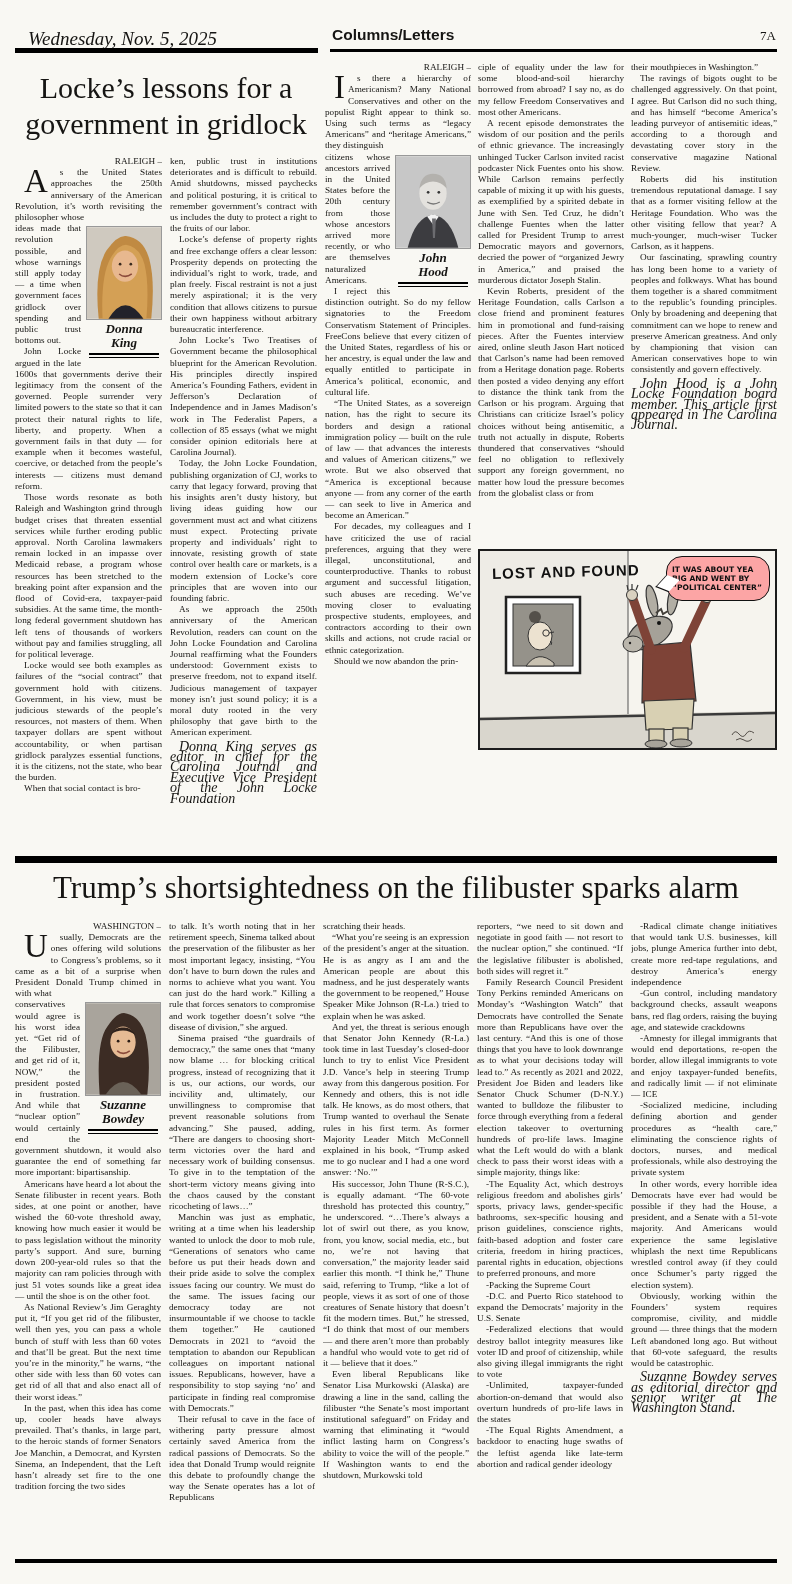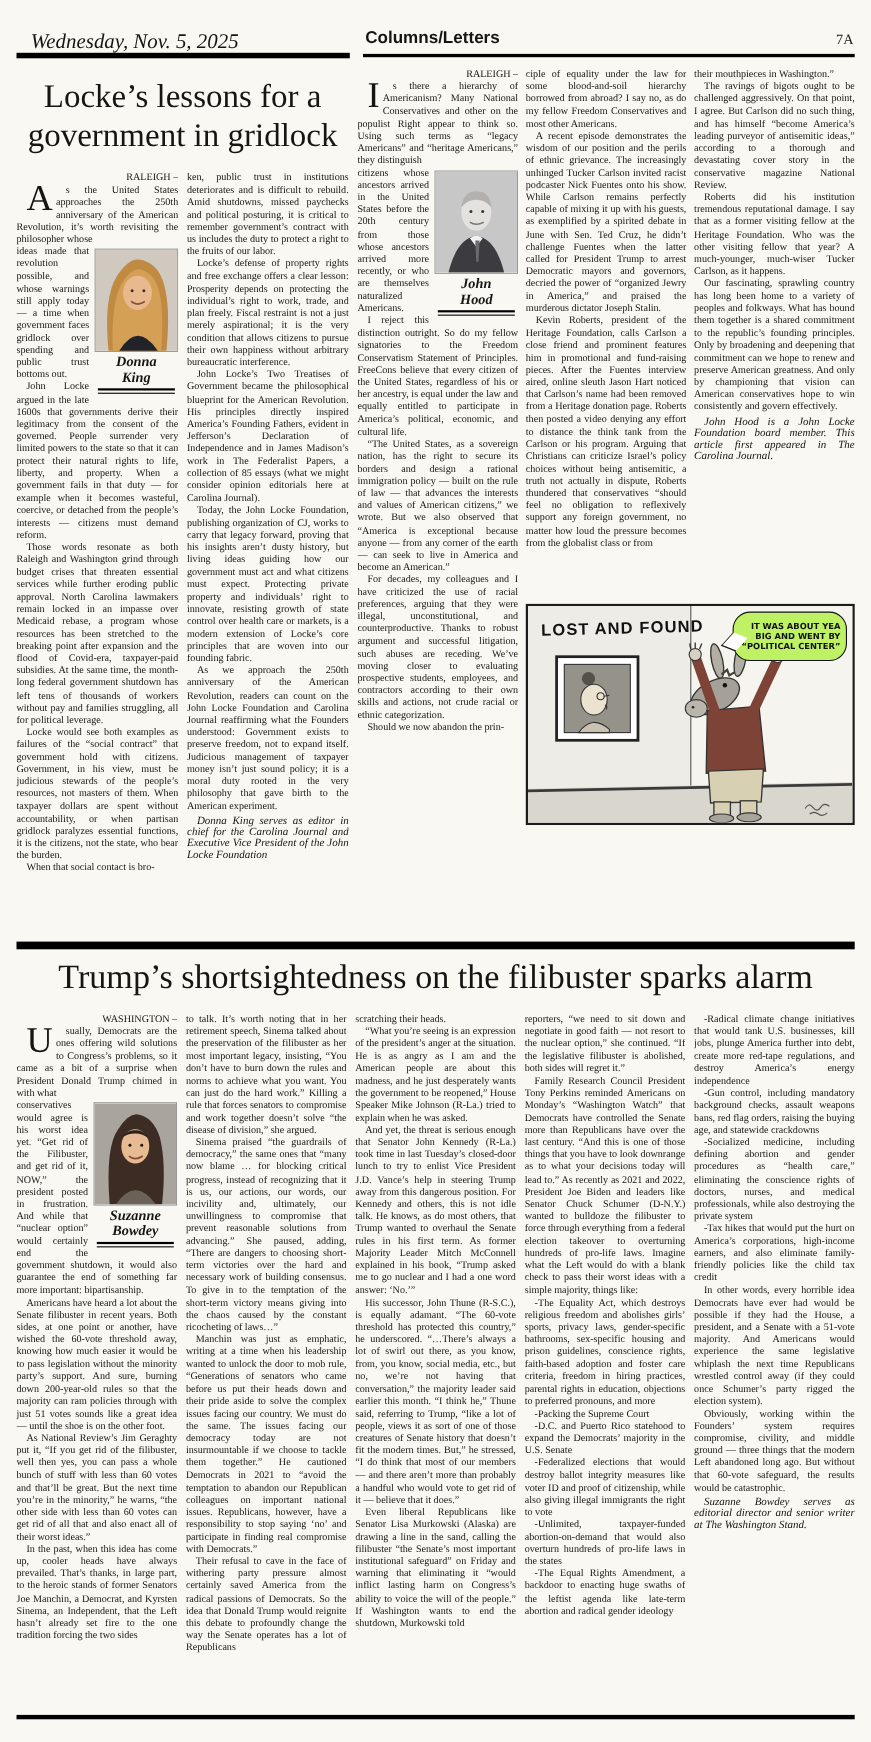--- a/index.html
+++ b/index.html
@@ -22,37 +22,37 @@
   .hood-body{display:flex;gap:7px;}
   .col{text-align:justify;font-size:9.2px;line-height:11.2px;overflow:hidden;
        -webkit-hyphens:auto;hyphens:auto;}
   .top-col{width:147px;height:688px;}
   .hood-col{width:146px;height:688px;}
   .hood-right{width:299px;}
   .hood-right-cols{display:flex;gap:7px;height:483px;overflow:hidden;}
   .hood-right-cols .col{width:146px;height:483px;}
   .para{margin:0;text-indent:9px;}
   .para.noindent{text-indent:0;}
-  .para.tagline{font-style:italic;font-size:10px;line-height:10.4px;margin-top:3px;}
+  .para.tagline{font-style:italic;font-size:14px;line-height:10.4px;margin-top:3px;}
   .dateline{margin:0;text-align:right;text-indent:0;}
   .dropcap{float:left;font-size:33px;line-height:27px;padding:1px 3px 0 0;}
   
   .photo-float{float:right;width:76px;margin:3px 0 3px 5px;}
   .photo{display:block;width:76px;height:94px;border:1px solid #999;box-sizing:border-box;}
   .photo-caption{font-style:italic;font-weight:bold;font-size:13px;line-height:14px;
                  text-align:center;margin-top:2px;}
   .caption-rule{height:2px;border-top:2.5px solid #000;border-bottom:1px solid #000;margin:3px 3px 0 3px;}
   
   .cartoon{position:relative;width:299px;height:201px;border:2px solid #1c1c1c;background:#f5f3ee;
            margin-top:4px;box-sizing:border-box;overflow:hidden;}
   .cartoon svg{position:absolute;left:0;top:0;}
   .cartoon-sign{position:absolute;left:12px;top:12px;font-family:"Liberation Sans",sans-serif;
                 font-weight:bold;font-size:15px;letter-spacing:1px;transform:rotate(-1.5deg);color:#111;}
-  .speech-bubble{position:absolute;right:5px;top:5px;width:92px;background:#bef264;border:1.5px solid #111;
-                 border-radius:16px;padding:8px 5px;text-align:right;color:#111;
+  .speech-bubble{position:absolute;right:5px;top:5px;width:92px;background:#fca5a5;border:1.5px solid #111;
+                 border-radius:16px;padding:8px 5px;text-align:left;color:#111;
                  font-family:"DejaVu Sans",sans-serif;font-size:7.6px;line-height:9px;font-weight:bold;}
   .speech-bubble:after{content:"";position:absolute;left:-8px;bottom:10px;width:16px;height:12px;
                  background:#fff;border-left:1.5px solid #111;border-bottom:1.5px solid #111;
                  transform:skew(-30deg) rotate(18deg);}
   
   .section-divider{position:absolute;left:15px;top:856px;width:762px;height:7px;background:#000;}
   .bottom-headline{position:absolute;left:15px;top:870px;width:762px;text-align:center;
                    font-size:31px;font-weight:400;margin:0;}
   .bottom-cols{position:absolute;left:15px;top:921px;width:762px;display:flex;gap:8px;}
   .bottom-col{width:146px;height:632px;}
@@ -282,22 +282,22 @@
           <p class="para">-D.C. and Puerto Rico statehood to expand the Democrats’ majority in the U.S. Senate</p>
           <p class="para">-Federalized elections that would destroy ballot integrity measures like voter ID and proof of citizenship, while also giving illegal immigrants the right to vote</p>
           <p class="para">-Unlimited, taxpayer-funded abortion-on-demand that would also overturn hundreds of pro-life laws in the states</p>
           <p class="para">-The Equal Rights Amendment, a backdoor to enacting huge swaths of the leftist agenda like late-term abortion and radical gender ideology</p>
         </div>
       </div>
     <div class="col bottom-col">
         <div>
           <p class="para">-Radical climate change initiatives that would tank U.S. businesses, kill jobs, plunge America further into debt, create more red-tape regulations, and destroy America’s energy independence</p>
           <p class="para">-Gun control, including mandatory background checks, assault weapons bans, red flag orders, raising the buying age, and statewide crackdowns</p>
+          <p class="para">-Amnesty for illegal immigrants that would end deportations, re-open the border, allow illegal immigrants to vote and enjoy taxpayer-funded benefits, and radically limit — if not eliminate — ICE</p>
           <p class="para">-Socialized medicine, including defining abortion and gender procedures as “health care,” eliminating the conscience rights of doctors, nurses, and medical professionals, while also destroying the private system</p>
-          <p class="para">-Tax hikes that would put the hurt on America’s corporations, high-income earners, and also eliminate family-friendly policies like the child tax credit</p>
           <p class="para">In other words, every horrible idea Democrats have ever had would be possible if they had the House, a president, and a Senate with a 51-vote majority. And Americans would experience the same legislative whiplash the next time Republicans wrestled control away (if they could once Schumer’s party rigged the election system).</p>
           <p class="para">Obviously, working within the Founders’ system requires compromise, civility, and middle ground — three things that the modern Left abandoned long ago. But without that 60-vote safeguard, the results would be catastrophic.</p>
           <p class="para tagline">Suzanne Bowdey serves as editorial director and senior writer at The Washington Stand.</p>
         </div>
       </div>
   </div>
 
   <div class="bottom-rule"></div>
 </div>
 

